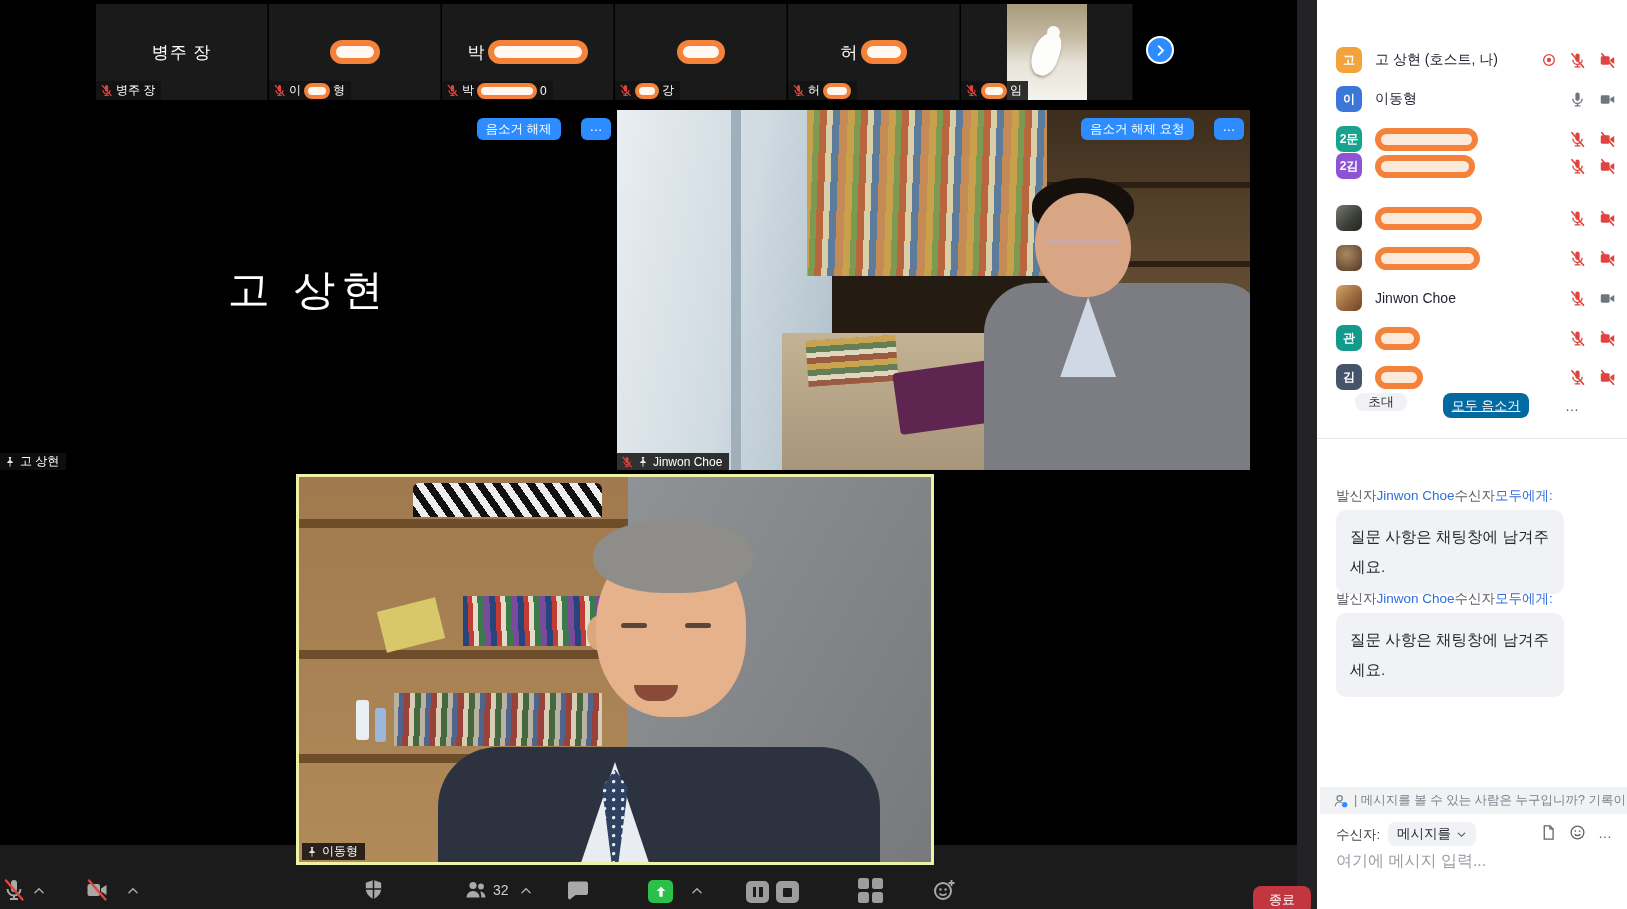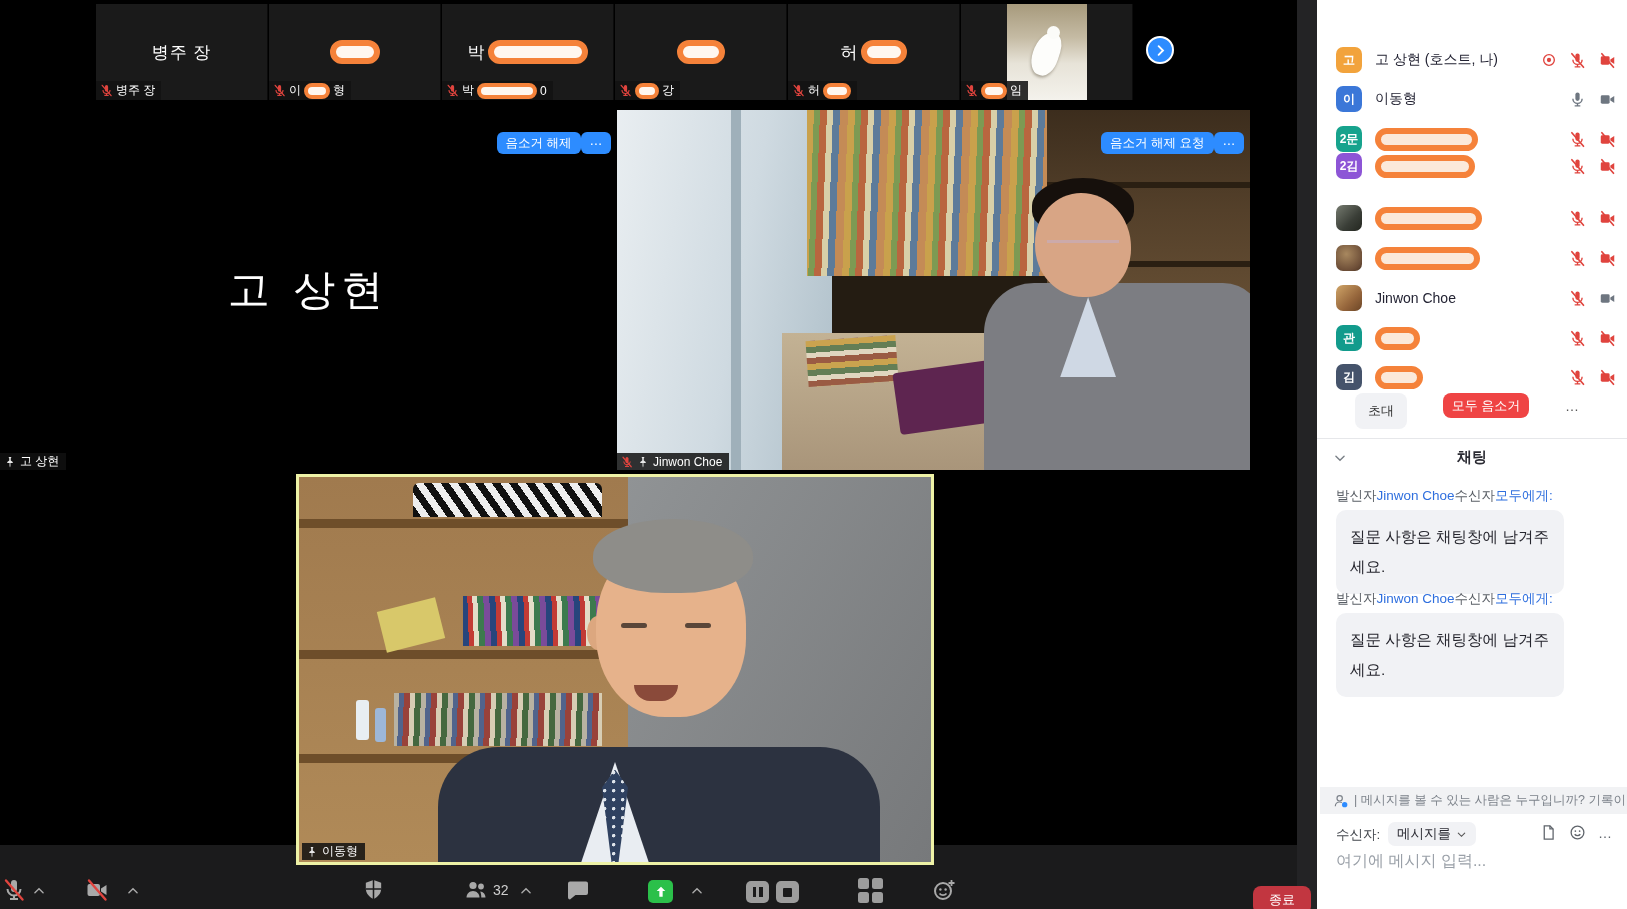--- a/index.html
+++ b/index.html
@@ -29,21 +29,21 @@
   .scene-stoat { position:absolute; left:46px; top:0; width:80px; height:96px;
     background:linear-gradient(180deg,#a79a7c 0%,#c5bba4 35%,#e7e3d8 62%,#f4f2ec 100%); }
   .stoat-body { position:absolute; left:26px; top:28px; width:26px; height:44px; background:#fdfdfb;
     border-radius:60% 40% 50% 50%; transform:rotate(18deg); box-shadow:0 2px 3px rgba(90,80,60,.45); }
   .stoat-head { position:absolute; left:40px; top:22px; width:13px; height:13px; background:#fbfbf8; border-radius:50%; }
 
   
   .video1 { position:absolute; left:0; top:110px; width:617px; height:360px; background:#000; }
   .bigname { position:absolute; inset:0; display:flex; align-items:center; justify-content:center;
              color:#fff; font-size:42px; letter-spacing:6px; font-weight:400; }
-  .vbtns { position:absolute; top:22px; display:flex; gap:0; }
+  .vbtns { position:absolute; top:8px; display:flex; gap:20px; }
   .v1btns { right:6px; }
   .bluebtn { background:#2d8cff; color:#fff; border:none; border-radius:6px; height:22px; font-size:12.5px;
              padding:0 9px; cursor:pointer; font-family:inherit; display:flex; align-items:center; }
   .vlabel { position:absolute; left:0; bottom:0; background:rgba(16,16,16,.85); color:#fff; font-size:12px;
             height:17px; display:flex; align-items:center; gap:4px; padding:0 7px 0 4px; }
 
   .video2 { position:absolute; left:617px; top:110px; width:633px; height:360px; background:#241c12; overflow:hidden; }
   .s2-window { position:absolute; left:0; top:0; width:34%; height:100%;
     background:linear-gradient(100deg,#e9eef1 0%,#cfdae1 55%,#aebfc9 100%); }
   .s2-sash { position:absolute; left:18%; top:0; width:10px; height:100%; background:#9fb0ba; }
@@ -116,24 +116,24 @@
   .pav { width:26px; height:26px; border-radius:7px; color:#fff; font-size:12px; font-weight:bold;
          display:flex; align-items:center; justify-content:center; margin-right:13px; flex:none; }
   .pav.photo1 { background:linear-gradient(135deg,#767b70,#3a3e37 60%,#23261f); }
   .pav.photo2 { background:radial-gradient(circle at 40% 35%,#a8885f,#6e4f38 70%,#4b3424); }
   .pav.photo3 { background:linear-gradient(135deg,#d0a568,#96663c 60%,#6b4526); }
   .pname { flex:1; font-size:14px; white-space:nowrap; overflow:hidden; }
   .picons { display:flex; align-items:center; gap:12px; margin-left:4px; }
   .plistpill { border-width:6px; height:23px; border-radius:12px; background:#fbe9da; }
 
   .pfooter { position:absolute; top:393px; left:0; width:310px; height:30px; }
-  .invitebtn { position:absolute; left:38px; top:0; width:52px; height:36px; background:#f1f2f5; border:none;
+  .invitebtn { position:absolute; left:38px; top:0; width:52px; height:18px; background:#f1f2f5; border:none;
                border-radius:8px; font-size:13px; color:#333; font-family:inherit; cursor:pointer; }
-  .muteallbtn { position:absolute; left:126px; top:0; width:86px; height:25px; background:#ef4444; border:none;
-                border-radius:8px; font-size:13px; color:#fff; font-family:inherit; cursor:pointer; }
+  .muteallbtn { position:absolute; left:126px; top:0; width:86px; height:25px; background:#0369a1; border:none;
+                border-radius:8px; font-size:13px; color:#fff; font-family:inherit; cursor:pointer;text-decoration:underline; }
   .pmore { position:absolute; left:248px; top:0; height:25px; background:none; border:none; font-size:14px;
            color:#555; letter-spacing:1px; cursor:pointer; }
 
   .chatsep { position:absolute; left:0; top:438px; width:310px; height:1px; background:#e6e7ea; }
   .chathead { position:absolute; left:0; top:448px; width:310px; height:24px; }
   .chattitle { position:absolute; left:0; width:310px; text-align:center; font-weight:bold; font-size:15px; color:#2b2b33; }
   .chatcollapse { position:absolute; left:16px; top:3px; background:none; border:none; color:#7a8087; cursor:pointer; }
 
   .msgmeta { position:absolute; left:19px; font-size:13.5px; color:#5a5f66; white-space:nowrap; }
   .msgmeta .who { color:#2f6fde; }
@@ -623,28 +623,20 @@
       </span>
     </div>
 
     <div class="pfooter">
       <button class="invitebtn">초대</button>
       <button class="muteallbtn">모두 음소거</button>
       <button class="pmore">…</button>
     </div>
 
     <div class="chatsep"></div>
-    <div class="chathead">
-      <span class="chattitle">채팅</span>
-      <button class="chatcollapse">
-        <svg width="14" height="14">
-            <use href="#i-chevdown"></use>
-          </svg>
-      </button>
-    </div>
 
     <div class="msgmeta" style="top:487px">
       <span>발신자</span><span class="who">Jinwon Choe</span><span>수신자</span><span class="who">모두에게:</span>
     </div>
     <div class="bubble" style="top:510px">
       <span>질문 사항은 채팅창에 남겨주세요.</span>
     </div>
 
     <div class="msgmeta" style="top:590px">
       <span>발신자</span><span class="who">Jinwon Choe</span><span>수신자</span><span class="who">모두에게:</span>

